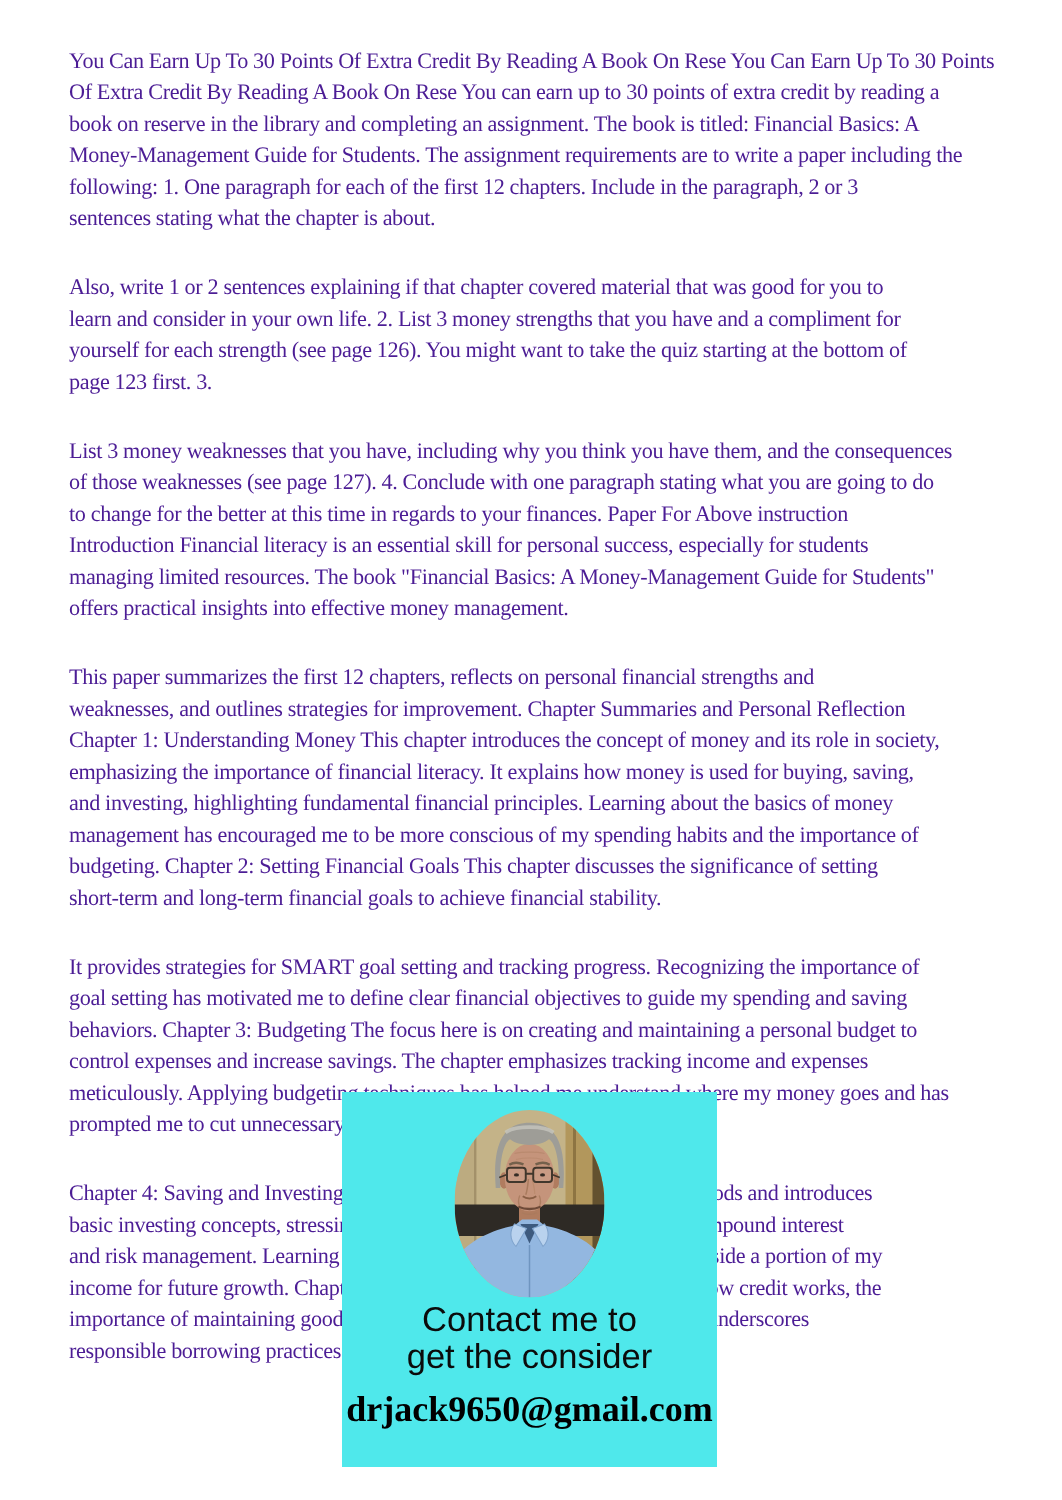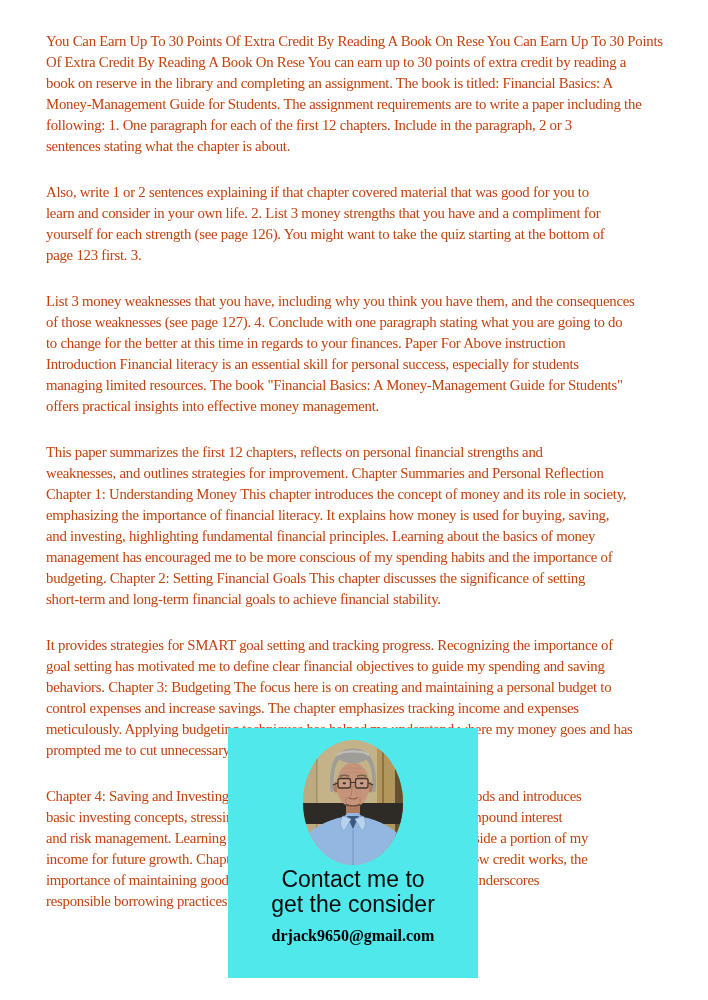--- a/index.html
+++ b/index.html
@@ -13,21 +13,21 @@
   .doc {
     position:absolute;
     left:46px; top:31px;
     width:662px;
   }
   .para {
     margin:0 0 25px 0;
     font-size:14.8px;
     line-height:21px;
     letter-spacing:-0.25px;
-    color:#c2410c;
+    color:#4c1d95;
     white-space:pre;
   }
   .card {
     position:absolute;
     left:228px; top:728px;
     width:250px; height:250px;
     background:#4fe8eb;
   }
   .photo {
     position:absolute;
@@ -46,21 +46,21 @@
     font-size:23px;
     line-height:25px;
     color:#0b0b0b;
   }
   .email {
     position:absolute;
     top:199px; left:0; width:100%;
     text-align:center;
     font-family:"Liberation Serif", serif;
     font-weight:700;
-    font-size:16px;
+    font-size:24px;
     color:#000000;
   }
 </style>
 </head>
 <body>
 
 <div class="doc">
   <p class="para">You Can Earn Up To 30 Points Of Extra Credit By Reading A Book On Rese You Can Earn Up To 30 Points
 Of Extra Credit By Reading A Book On Rese You can earn up to 30 points of extra credit by reading a
 book on reserve in the library and completing an assignment. The book is titled: Financial Basics: A

